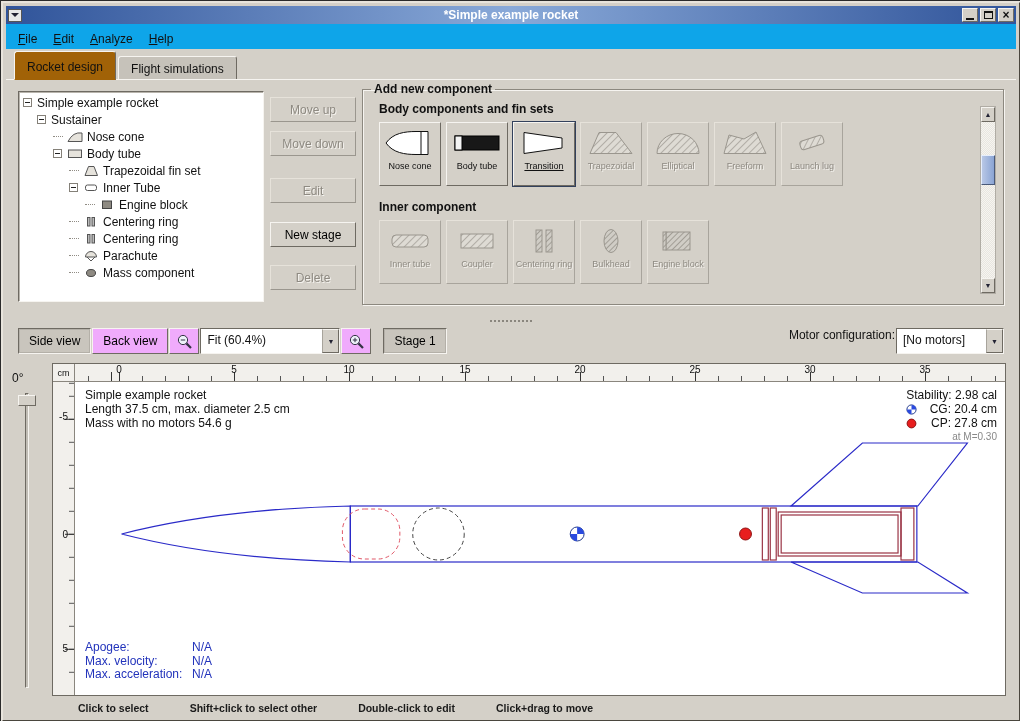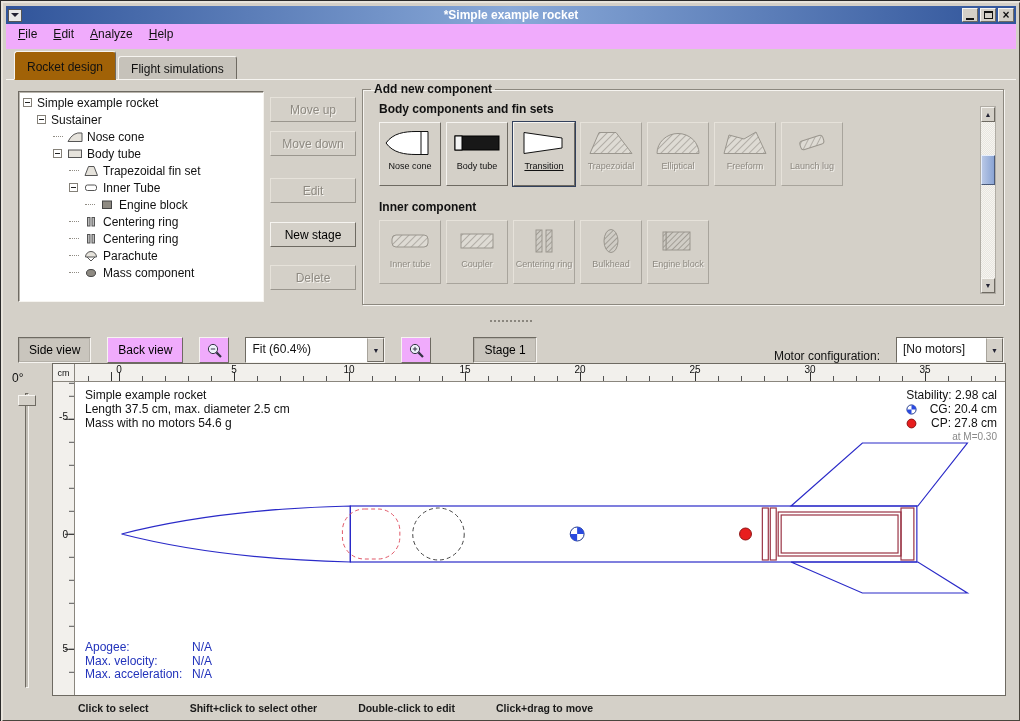--- a/index.html
+++ b/index.html
@@ -15,21 +15,21 @@
   .win-icon::after { content: ""; width: 0; height: 0; border: 4px solid transparent; border-top-color: #223; margin-top: 4px; }
   .win-title { position: absolute; left: 0; right: 0; text-align: center; color: #fff; font-weight: bold; font-size: 12px; pointer-events: none; }
   .win-controls { margin-left: auto; display: flex; gap: 2px; z-index: 2; }
   .wbtn { width: 16px; height: 14px; background: #d4d0c8; border: 1px solid; border-color: #f6f4f0 #6e6a62 #6e6a62 #f6f4f0;
           display: flex; align-items: center; justify-content: center; }
   .glyph-min { width: 8px; height: 2px; background: #111; margin-top: 7px; }
   .glyph-max { width: 9px; height: 8px; border: 1px solid #111; border-top-width: 2px; }
   .glyph-close { font-size: 12px; font-weight: bold; line-height: 10px; color: #111; }
 
   
-  .menubar { position: absolute; left: 3px; right: 3px; top: 21px; height: 25px; display: flex; align-items: flex-start; padding-left: 4px; background: #f0abfc; }
+  .menubar { position: absolute; left: 3px; right: 3px; top: 21px; height: 25px; display: flex; align-items: flex-end; padding-left: 4px; background: #0ea5e9; }
   .menu-item { display: inline-block; padding: 3px 8px; cursor: default; }
   .menu-item::first-letter { text-decoration: underline; }
 
   
   .tabstrip { position: absolute; left: 3px; right: 3px; top: 46px; height: 31px; display: flex; align-items: flex-end; padding-left: 8px; }
   .tab { padding: 5px 12px; background: #c6c2ba; border: 1px solid; border-color: #f6f4f0 #6e6a62 transparent #f6f4f0;
          border-radius: 3px 3px 0 0; margin-right: 2px; height: 24px; }
   .tab.active { background: #a16207; height: 29px; padding-top: 8px; position: relative; z-index: 3; box-shadow: 0 2px 0 #d4d0c8; }
 
   
@@ -70,21 +70,21 @@
   .scroll-btn.up { top: 0; } .scroll-btn.down { bottom: 0; }
   .scroll-btn .arr { font-size: 7px; color: #223; }
   .scroll-thumb { position: absolute; left: 0; right: 0; top: 48px; height: 30px;
       background: linear-gradient(90deg, #b9c8e6, #8aa4d4); border: 1px solid; border-color: #e6eefc #4a5a7a #4a5a7a #e6eefc; }
 
   
   .splitter { position: absolute; left: 3px; right: 3px; top: 312px; height: 13px; display: flex; align-items: center; justify-content: center; }
   .grip { width: 44px; height: 5px; background-image: radial-gradient(#8a867e 1px, transparent 1.3px); background-size: 4px 4px; }
 
   
-  .toolbar { position: absolute; left: 3px; right: 3px; top: 325px; height: 35px; display: flex; align-items: flex-end; padding: 0 12px; gap: 16px; }
+  .toolbar { position: absolute; left: 3px; right: 3px; top: 325px; height: 35px; display: flex; align-items: flex-start; padding: 0 12px; gap: 1px; }
   .tbtn { height: 26px; padding: 0 10px; background: #f0abfc; border: 1px solid; border-color: #f6f4f0 #6e6a62 #6e6a62 #f6f4f0;
           font-size: 12px; display: flex; align-items: center; }
   .tbtn.selected { border-color: #6e6a62 #f6f4f0 #f6f4f0 #6e6a62; background: #c9c5bd; box-shadow: inset 0 0 0 1px #b4b0a8; }
   .zbtn { width: 30px; height: 26px; padding: 0; justify-content: center; }
   .combo { height: 26px; display: flex; border: 1px solid; border-color: #6e6a62 #f6f4f0 #f6f4f0 #6e6a62; background: #fff; }
   .combo-text { flex: 1; padding: 0 6px; line-height: 23px; white-space: nowrap; overflow: hidden; }
   .combo-arrow { width: 17px; background: #d4d0c8; border-left: 1px solid #a8a49c; display: flex; align-items: center; justify-content: center;
       font-size: 7px; color: #223; border-top: 1px solid #f6f4f0; border-right: 1px solid #6e6a62; border-bottom: 1px solid #6e6a62; }
   .combo.fit { width: 140px; } .combo.motor { width: 108px; }
   .stage-gap { width: 10px; }

